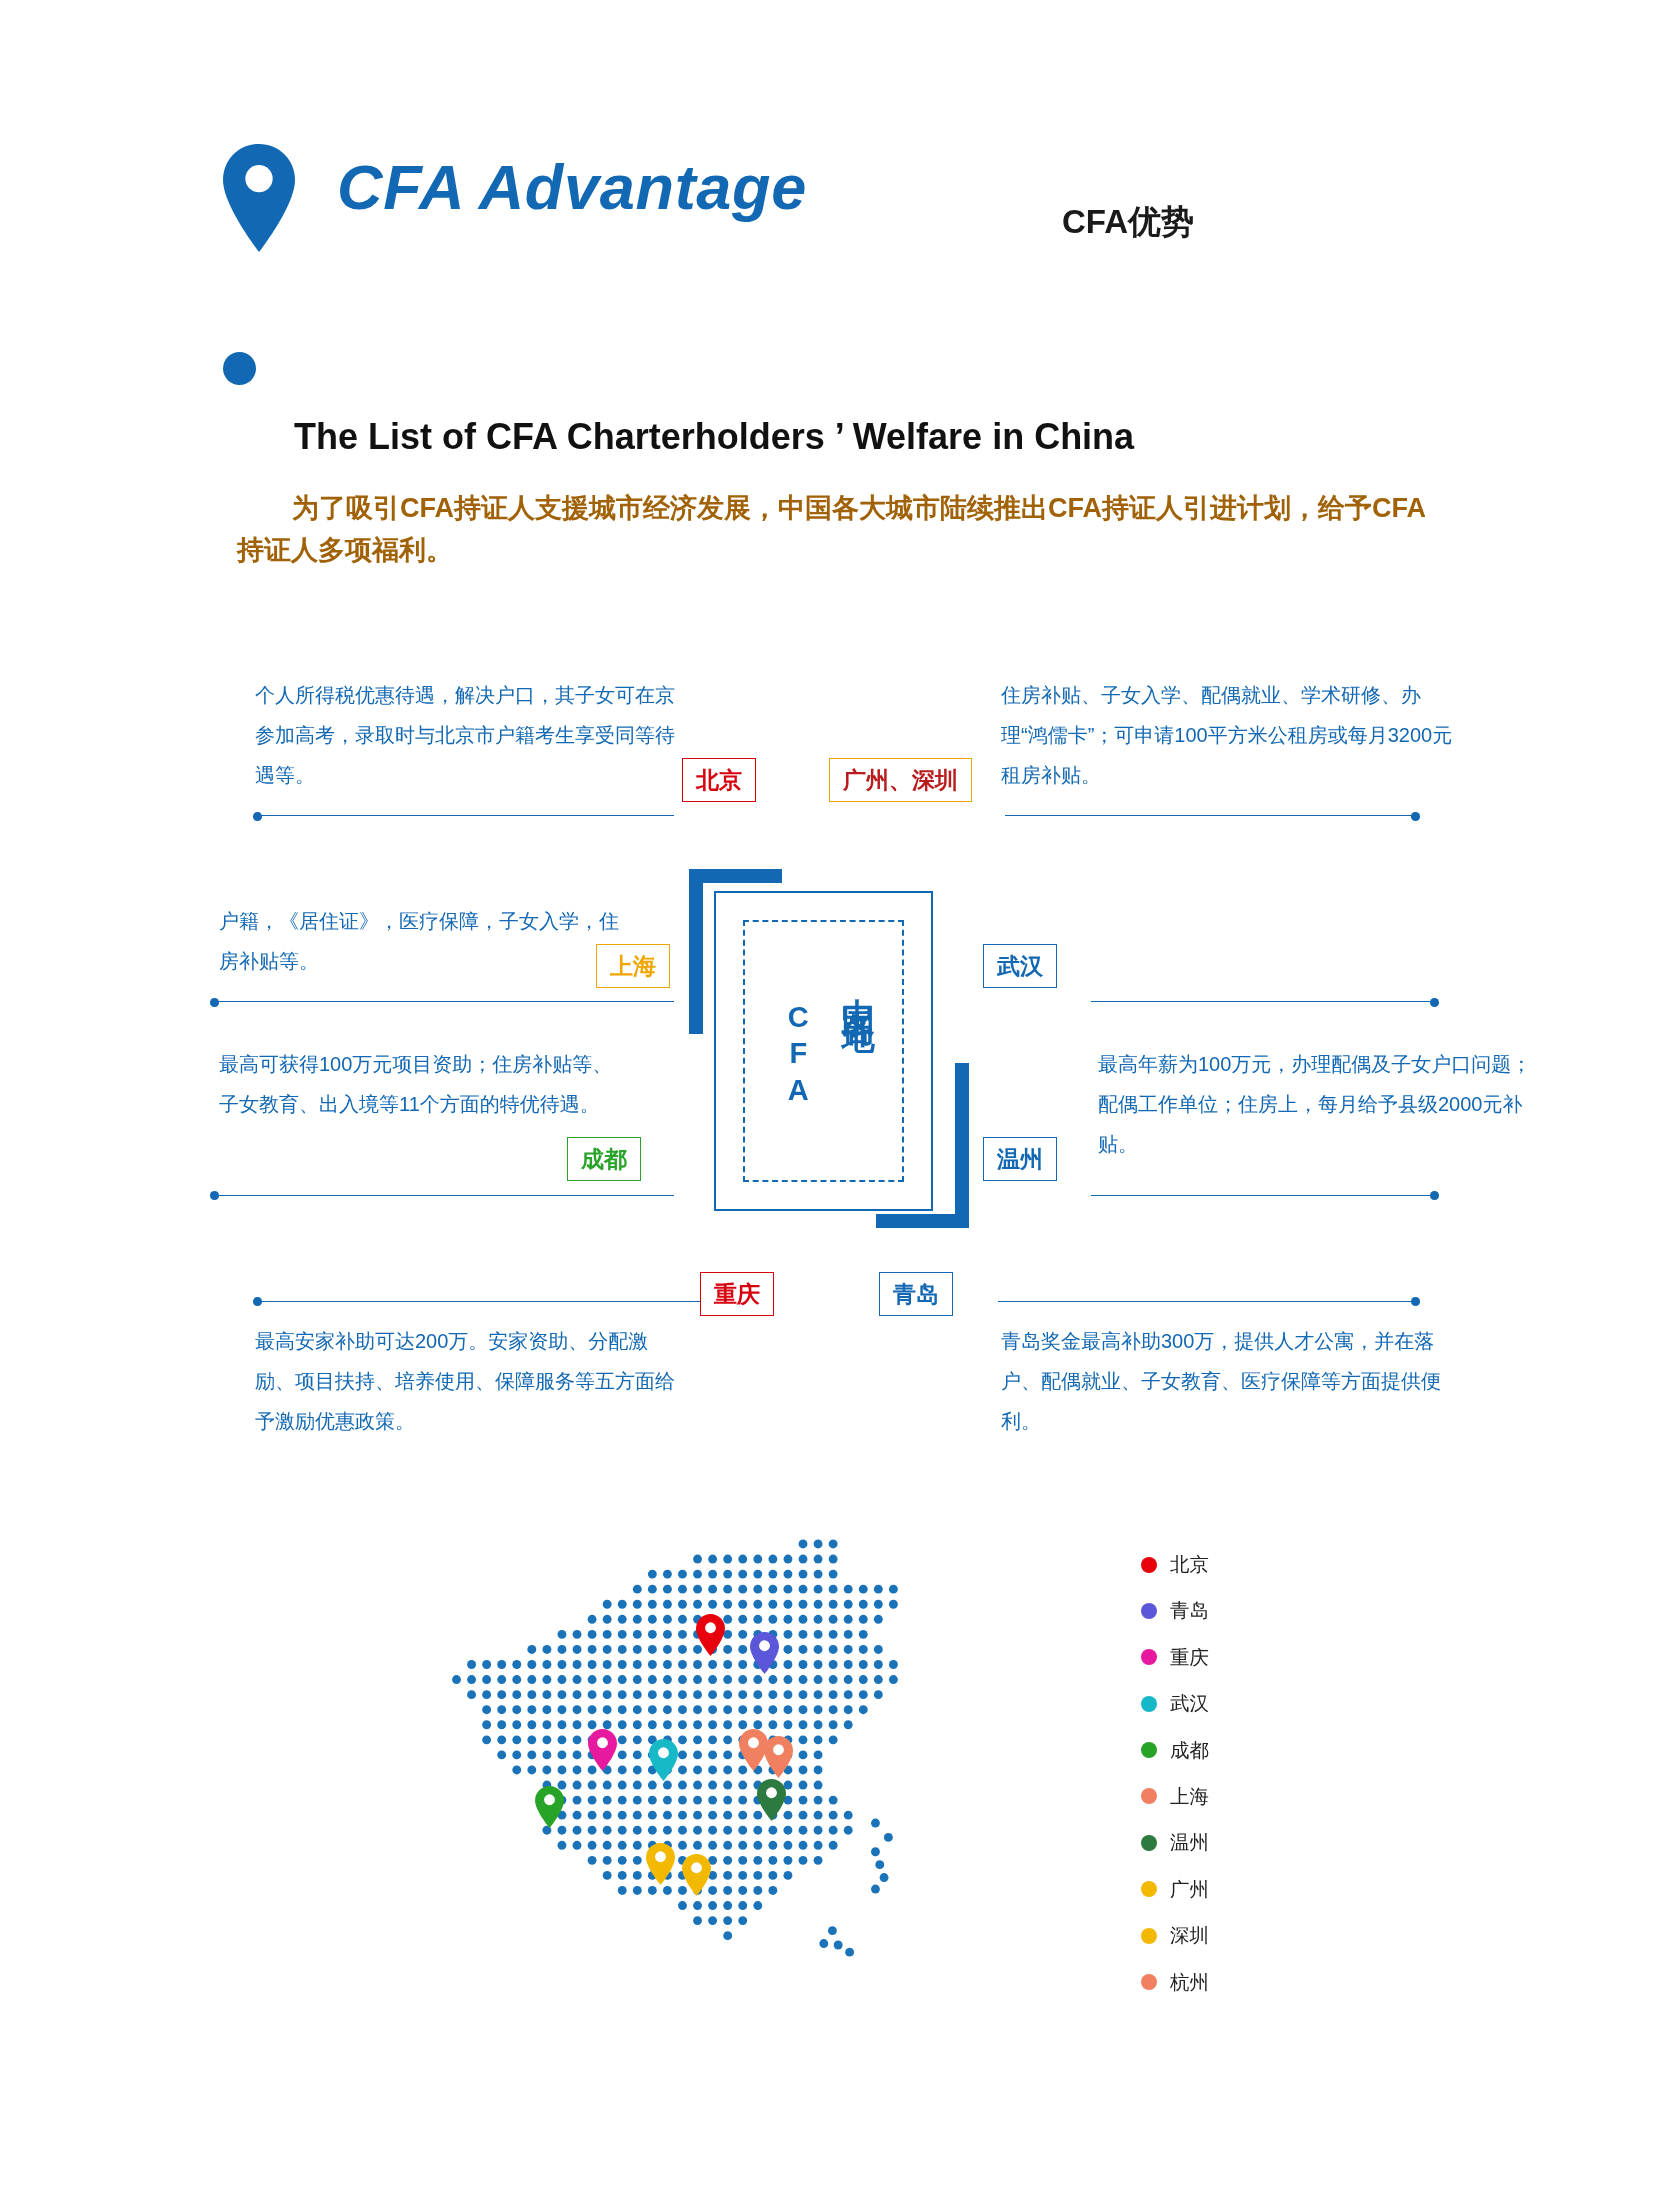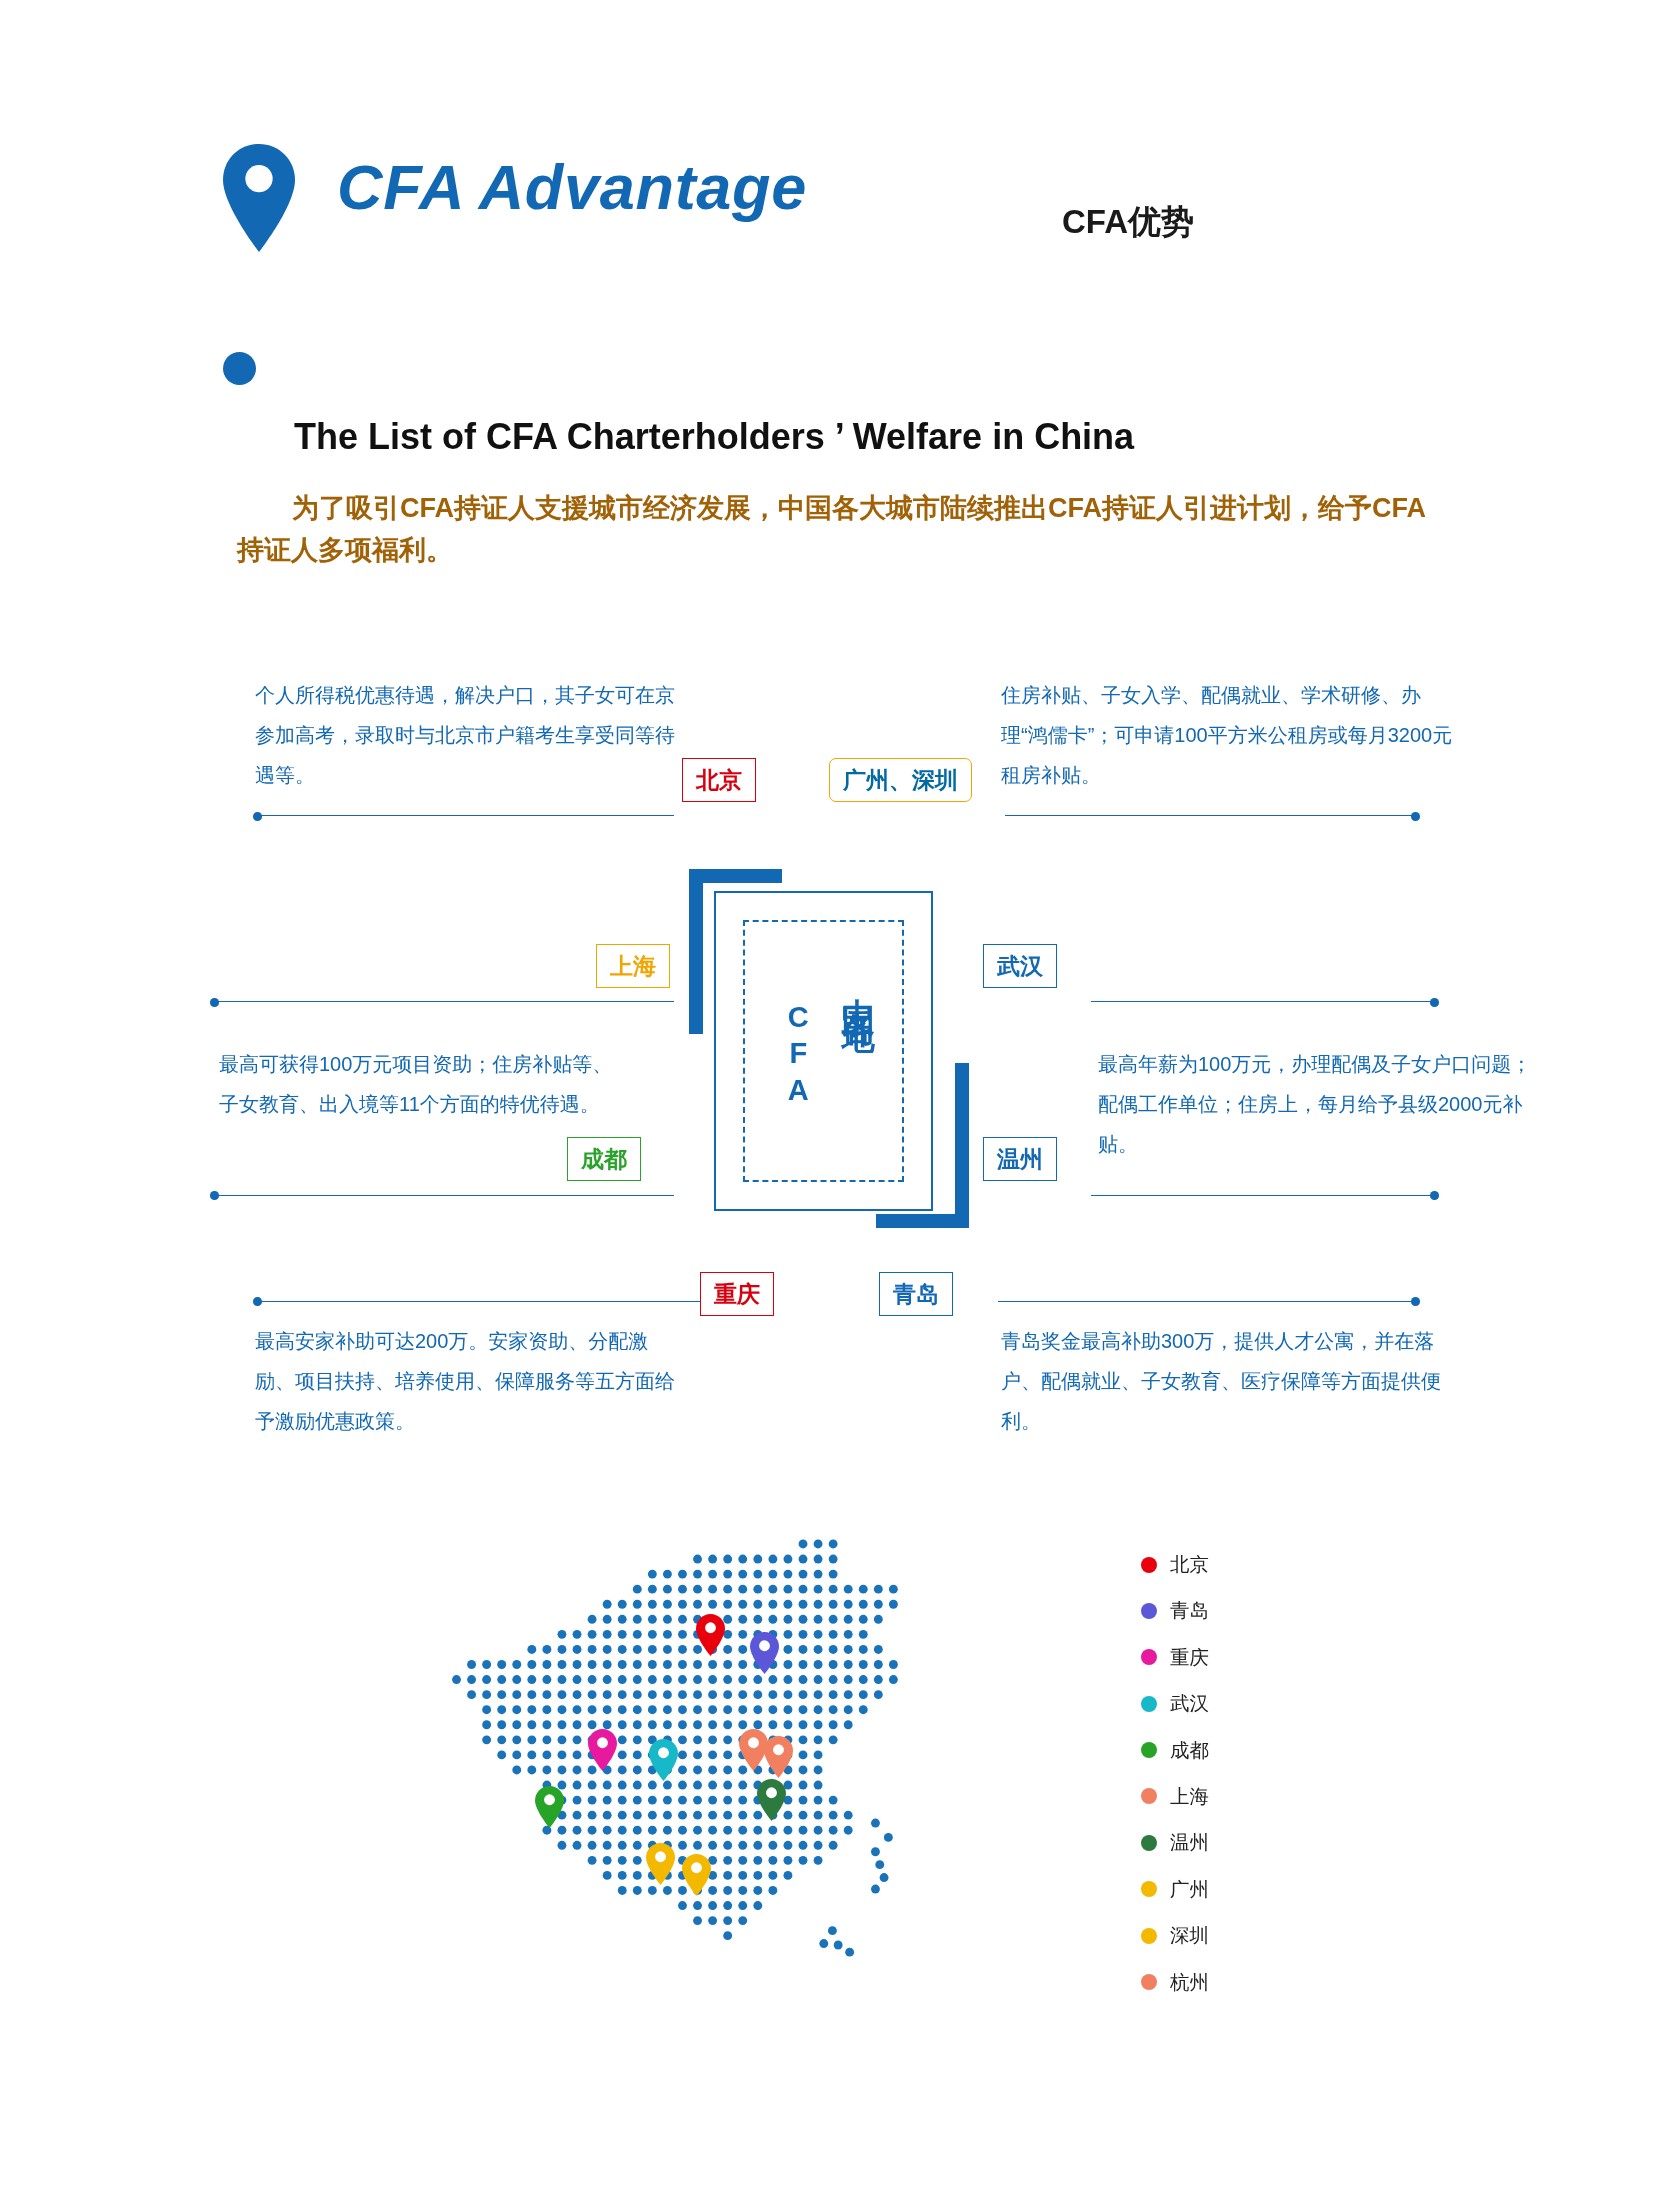--- a/index.html
+++ b/index.html
@@ -126,24 +126,27 @@
   <div class="block" style="left:255px;top:675px;width:431px;">
     <div class="txt">个人所得税优惠待遇，解决户口，其子女可在京参加高考，录取时与北京市户籍考生享受同等待遇等。</div>
   </div>
   <div class="tag" style="left:682px;top:758px;color:#d7000f;border-color:#d7000f;">北京</div>
   <div class="rule" style="left:258px;top:815px;width:416px;"></div>
   <div class="rule-dot" style="left:253px;top:812px;"></div>
 
   <div class="block" style="left:1001px;top:675px;width:459px;">
     <div class="txt">住房补贴、子女入学、配偶就业、学术研修、办理“鸿儒卡”；可申请100平方米公租房或每月3200元租房补贴。</div>
   </div>
-  <div class="tag" style="left:829px;top:758px;color:#0369a1;border-color:#f0a500;border-radius:7px;">广州、深圳</div>
+  <div class="tag" style="left:829px;top:758px;color:#b91c1c;border-color:#f0a500;">广州、深圳</div>
   <div class="rule" style="left:1005px;top:815px;width:413px;"></div>
   <div class="rule-dot" style="left:1411px;top:812px;"></div>
 
+  <div class="block" style="left:219px;top:901px;width:402px;">
+    <div class="txt">户籍，《居住证》，医疗保障，子女入学，住房补贴等。</div>
+  </div>
   <div class="tag" style="left:596px;top:944px;color:#f0a500;border-color:#f0a500;">上海</div>
   <div class="rule" style="left:215px;top:1001px;width:459px;"></div>
   <div class="rule-dot" style="left:210px;top:998px;"></div>
 
   <div class="tag" style="left:983px;top:944px;color:#1268b3;border-color:#1268b3;">武汉</div>
   <div class="rule" style="left:1091px;top:1001px;width:345px;"></div>
   <div class="rule-dot" style="left:1430px;top:998px;"></div>
 
   <div class="block" style="left:219px;top:1044px;width:402px;">
     <div class="txt">最高可获得100万元项目资助；住房补贴等、子女教育、出入境等11个方面的特优待遇。</div>

